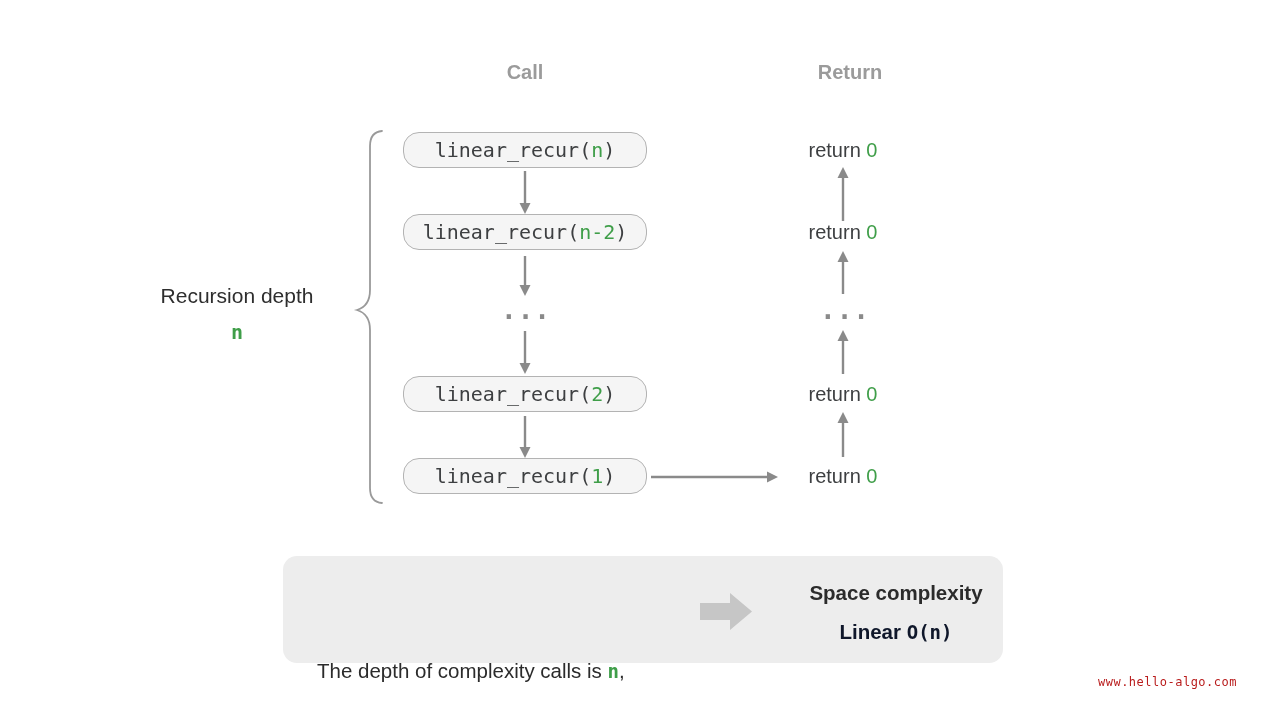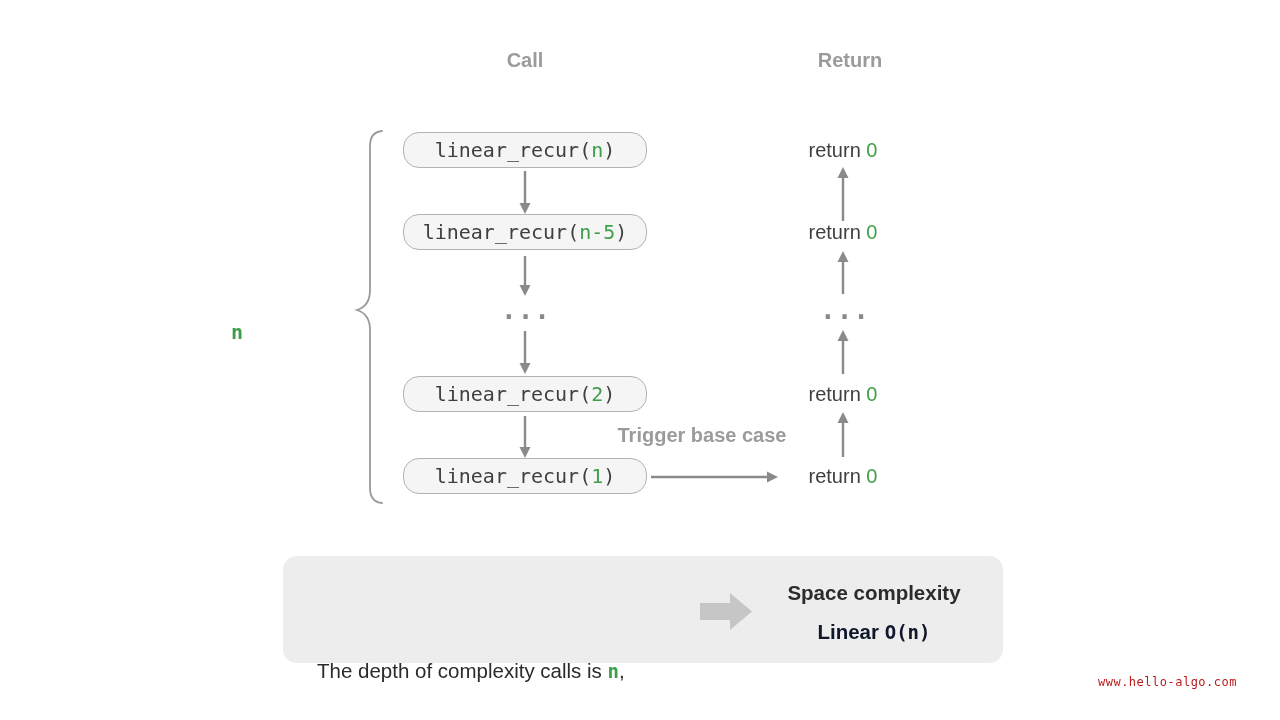--- a/index.html
+++ b/index.html
@@ -5,21 +5,21 @@
   html,body{margin:0;padding:0;background:#ffffff;}
   .canvas{
     position:relative;
     width:1280px;height:720px;
     background:#ffffff;
     font-family:"Liberation Sans","DejaVu Sans",sans-serif;
     overflow:hidden;
   }
   .overlay-svg{position:absolute;left:0;top:0;pointer-events:none;}
   .col-header{
-    position:absolute;top:49px;transform:translateX(-50%);
+    position:absolute;top:61px;transform:translateX(-50%);
     font-size:20px;font-weight:bold;color:#9b9b9b;white-space:nowrap;
   }
   .code-box{
     position:absolute;left:403px;width:244px;height:36px;
     box-sizing:border-box;
     background:#f5f5f5;border:1.5px solid #b3b3b3;border-radius:16px;
     display:flex;align-items:center;justify-content:center;
     font-family:"DejaVu Sans Mono","Liberation Mono",monospace;
     font-size:20px;color:#3d3f41;white-space:pre;
   }
@@ -51,21 +51,21 @@
   }
   .summary-panel{
     position:absolute;left:283px;top:556px;width:720px;height:107px;
     background:#ededed;border-radius:14px;
   }
   .summary-left{
     position:absolute;left:34px;top:17px;
     font-size:20.5px;line-height:39px;color:#2b2b2b;white-space:pre;
   }
   .summary-right{
-    position:absolute;left:591px;top:17px;transform:translateX(-50%);
+    position:absolute;left:613px;top:17px;transform:translateX(-50%);
     text-align:center;font-size:20.5px;line-height:39px;color:#2b2b2b;
     white-space:nowrap;
   }
   .mono{
     font-family:"DejaVu Sans Mono","Liberation Mono",monospace;
     font-size:19px;
   }
   .bold{font-weight:bold;}
   .blue{color:#0f172a;}
   .block-arrow-svg{position:absolute;left:417px;top:37px;}
@@ -101,34 +101,34 @@
       <line x1="843" y1="457" x2="843" y2="421" marker-end="url(#ah)"></line>
 
       <line x1="651" y1="477" x2="769" y2="477" marker-end="url(#ah)"></line>
     </g>
   </svg>
 
   <div class="col-header" style="left:525px">Call</div>
   <div class="col-header" style="left:850px">Return</div>
 
   <div class="code-box" style="top:132px"><span>linear_recur(</span><span class="green">n</span><span>)</span></div>
-  <div class="code-box" style="top:214px"><span>linear_recur(</span><span class="green">n-5</span><span>)</span></div>
+  <div class="code-box" style="top:214px"><span>linear_recur(</span><span class="green">n-2</span><span>)</span></div>
   <div class="dots" style="left:526px;top:297px">...</div>
   <div class="code-box" style="top:376px"><span>linear_recur(</span><span class="green">2</span><span>)</span></div>
   <div class="code-box" style="top:458px"><span>linear_recur(</span><span class="green">1</span><span>)</span></div>
 
   <div class="ret-row" style="left:843px;top:137px"><span>return </span><span class="green">0</span></div>
   <div class="ret-row" style="left:843px;top:219px"><span>return </span><span class="green">0</span></div>
   <div class="dots" style="left:845px;top:297px">...</div>
   <div class="ret-row" style="left:843px;top:381px"><span>return </span><span class="green">0</span></div>
   <div class="ret-row" style="left:843px;top:463px"><span>return </span><span class="green">0</span></div>
 
+  <div class="depth-label">Recursion depth</div>
   <div class="depth-value">n</div>
 
-  <div class="trigger-label">Trigger base case</div>
 
   <div class="summary-panel">
     <div class="summary-left">
       <div><span>The depth of complexity calls is </span><span class="mono bold green">n</span><span>,</span></div>
       
     </div>
 
     <svg class="block-arrow-svg" width="54" height="38" viewBox="0 0 54 38">
       <polygon points="0,10 30,10 30,0 52,18.5 30,37 30,27 0,27" fill="#c6c6c6"></polygon>
     </svg>

